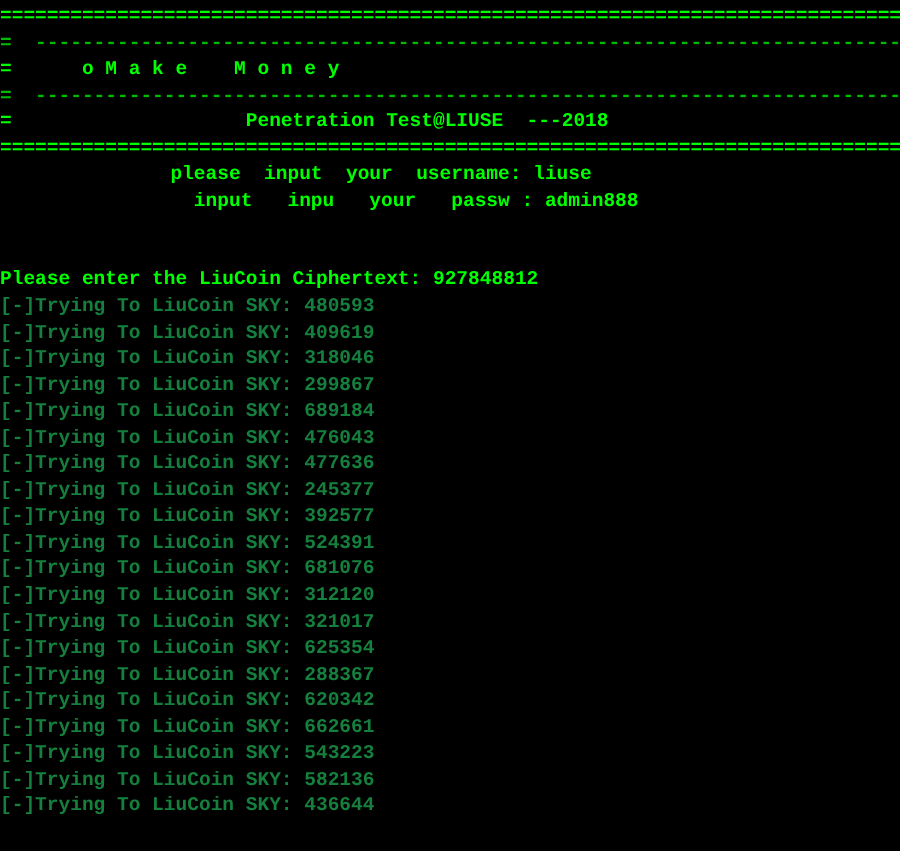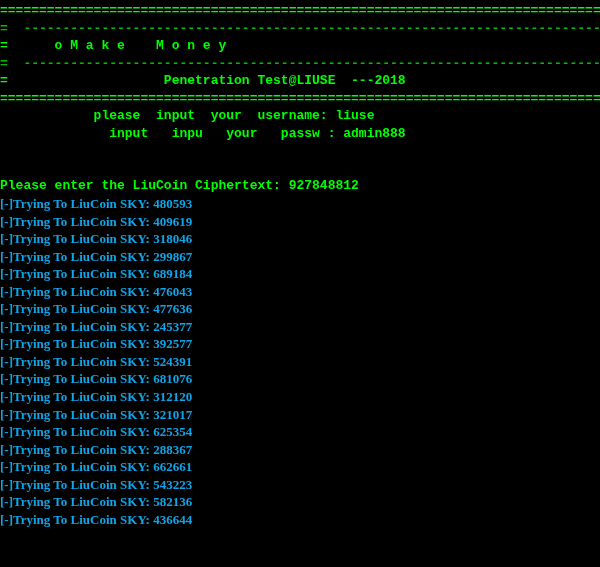--- a/index.html
+++ b/index.html
@@ -13,22 +13,22 @@
     font-weight: bold;
     overflow: hidden;
     padding: 2px 0;
     line-height: 1.35;
   }
   .line { white-space: pre; }
   .banner-line { color: #00ff00; }
   .dashed { color: #00bb00; letter-spacing: 0px; }
   .title { color: #00ff00; }
   .subtitle { color: #00ff00; }
-  .prompt { color: #00ff00; }
-  .log-line { color: #0ea5e9; font-family: Liberation Serif, serif; }
+  .prompt { color: #00ff00; padding-left: 20px; }
+  .log-line { color: #15803d; }
 </style>
 </head>
 <body>
 
 <div class="line banner-line">==============================================================================</div>
 <div class="line dashed">=  --------------------------------------------------------------------------  =</div>
 <div class="line title">=      o M a k e    M o n e y                                                =</div>
 <div class="line dashed">=  --------------------------------------------------------------------------  =</div>
 <div class="line subtitle">=                    Penetration Test@LIUSE  ---2018                         =</div>
 <div class="line banner-line">==============================================================================</div>
@@ -46,17 +46,18 @@
     <div class="line log-line">[-]Trying To LiuCoin SKY: 476043</div>
     <div class="line log-line">[-]Trying To LiuCoin SKY: 477636</div>
     <div class="line log-line">[-]Trying To LiuCoin SKY: 245377</div>
     <div class="line log-line">[-]Trying To LiuCoin SKY: 392577</div>
     <div class="line log-line">[-]Trying To LiuCoin SKY: 524391</div>
     <div class="line log-line">[-]Trying To LiuCoin SKY: 681076</div>
     <div class="line log-line">[-]Trying To LiuCoin SKY: 312120</div>
     <div class="line log-line">[-]Trying To LiuCoin SKY: 321017</div>
     <div class="line log-line">[-]Trying To LiuCoin SKY: 625354</div>
     <div class="line log-line">[-]Trying To LiuCoin SKY: 288367</div>
+    <div class="line log-line">[-]Trying To LiuCoin SKY: 620342</div>
     <div class="line log-line">[-]Trying To LiuCoin SKY: 662661</div>
     <div class="line log-line">[-]Trying To LiuCoin SKY: 543223</div>
     <div class="line log-line">[-]Trying To LiuCoin SKY: 582136</div>
     <div class="line log-line">[-]Trying To LiuCoin SKY: 436644</div>
   </div>
 
 </body></html>

